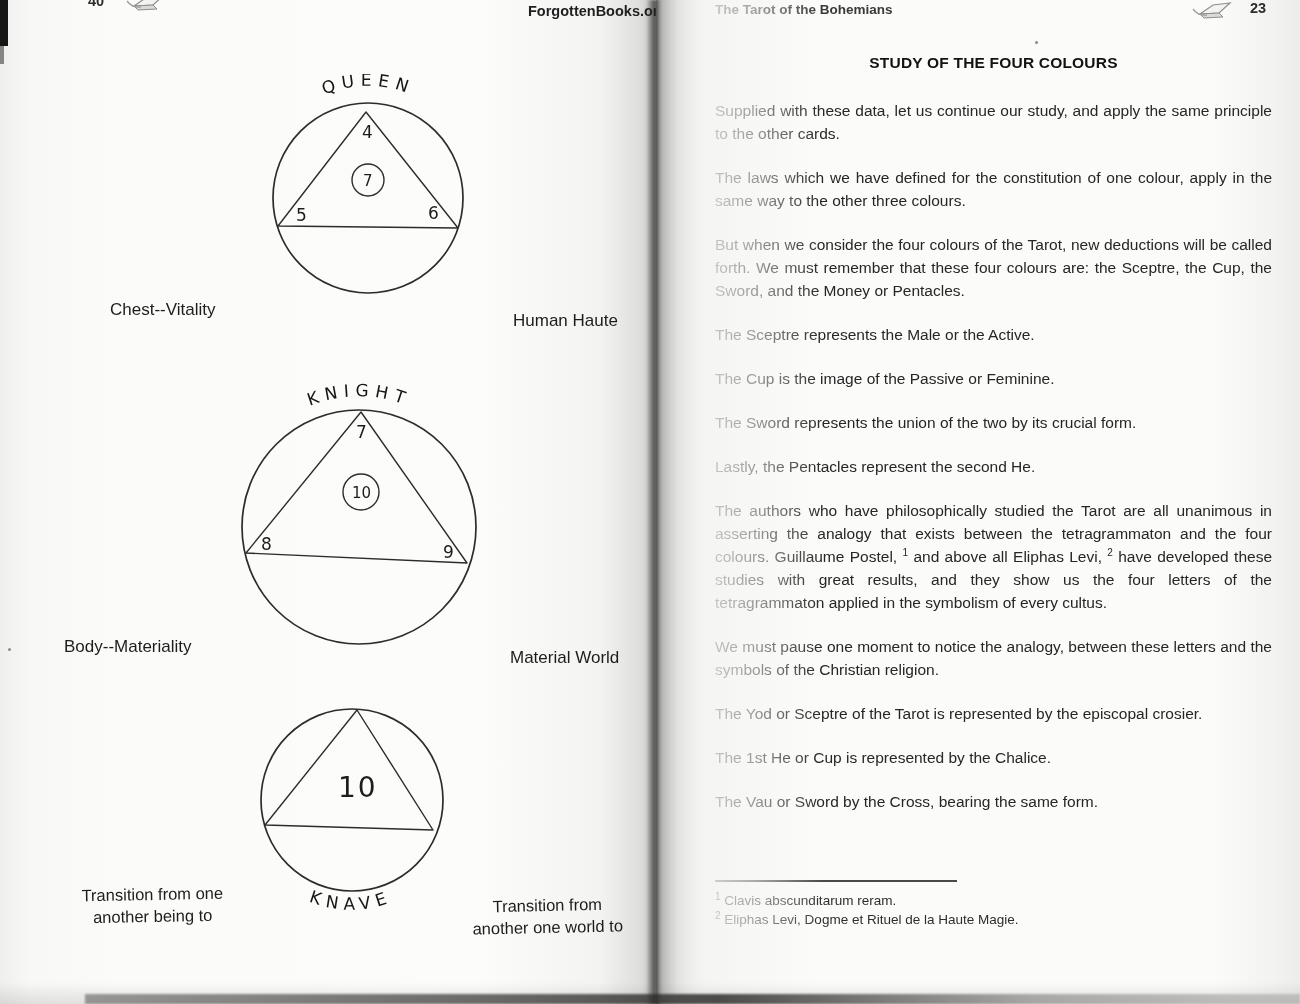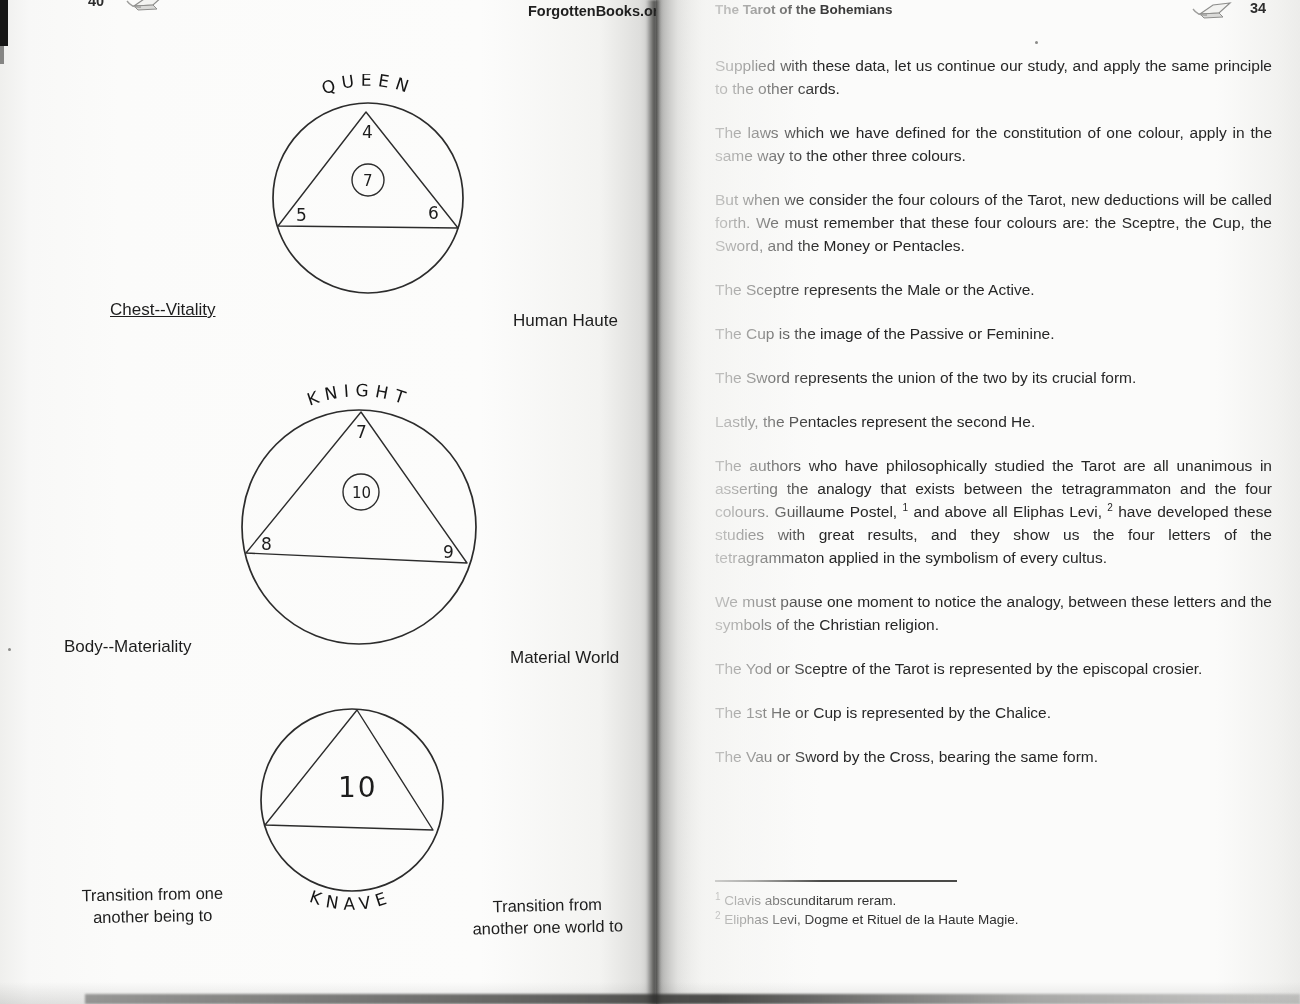--- a/index.html
+++ b/index.html
@@ -104,21 +104,21 @@
           <path id="arcN" d="M 16 163 A 110 110 0 0 0 196 163"></path>
         </defs>
       <circle class="stroke" cx="107" cy="100" r="91"></circle>
       <path class="stroke-thin" d="M 112 10 L 20 125 L 188 130 Z"></path>
       <text class="numbig" x="93" y="97">10</text>
       <text class="arcword">
         <textPath href="#arcN" startOffset="50%" text-anchor="middle">KNAVE</textPath>
       </text>
     </svg>
 
-    <div class="cap" style="left:110px;top:300px;text-decoration:underline;">Chest--Vitality</div>
+    <div class="cap" style="left:110px;top:300px;">Chest--Vitality</div>
     <div class="cap" style="left:513px;top:311px;">Human Haute</div>
     <div class="cap" style="left:64px;top:637px;">Body--Materiality</div>
     <div class="cap" style="left:510px;top:648px;text-align:right;">Material World</div>
 
     <div class="cap cap-center" style="left:55px;top:883px;width:195px;transform:rotate(-1deg);">
       <div>Transition from one</div>
       <div>another being to</div>
     </div>
     <div class="cap cap-center" style="left:450px;top:894px;width:195px;transform:rotate(-1.2deg);">
       <div>Transition from</div>
@@ -131,25 +131,26 @@
   <div class="page-right">
 
     <div class="running-header">The Tarot of the Bohemians</div>
 
     <svg class="book-icon" style="left:534px;top:-2px;" width="46" height="28" viewBox="0 0 46 28">
       <path d="M10 16 L23 7 L40 5 L29 15 Z" fill="#f3f3f1" stroke="#8e8e8c" stroke-width="1.2"></path>
       <path d="M10 16 L29 15 L33 19 L14 20 Z" fill="#dadad8" stroke="#8e8e8c" stroke-width="1"></path>
       <path d="M3 11 Q8 18 17 17" fill="none" stroke="#9e9e9c" stroke-width="1.3"></path>
     </svg>
 
-    <div class="pn" style="left:594px;top:0px;">34</div>
+    <div class="pn" style="left:594px;top:0px;">23</div>
 
     <div class="speck" style="left:379px;top:41px;"></div>
 
     <div class="text-col">
+      <h2 class="section-title">STUDY OF THE FOUR COLOURS</h2>
 
       <p class="para">Supplied with these data, let us continue our study, and apply the same principle to the other cards.</p>
       <p class="para">The laws which we have defined for the constitution of one colour, apply in the same way to the other three colours.</p>
       <p class="para">But when we consider the four colours of the Tarot, new deductions will be called forth. We must remember that these four colours are: the Sceptre, the Cup, the Sword, and the Money or Pentacles.</p>
       <p class="para">The Sceptre represents the Male or the Active.</p>
       <p class="para">The Cup is the image of the Passive or Feminine.</p>
       <p class="para">The Sword represents the union of the two by its crucial form.</p>
       <p class="para">Lastly, the Pentacles represent the second He.</p>
 
       <p class="para"><span>The authors who have philosophically studied the Tarot are all unanimous in asserting the analogy that exists between the tetragrammaton and the four colours. Guillaume Postel, </span><sup>1</sup><span> and above all Eliphas Levi, </span><sup>2</sup><span> have developed these studies with great results, and they show us the four letters of the tetragrammaton applied in the symbolism of every cultus.</span></p>

